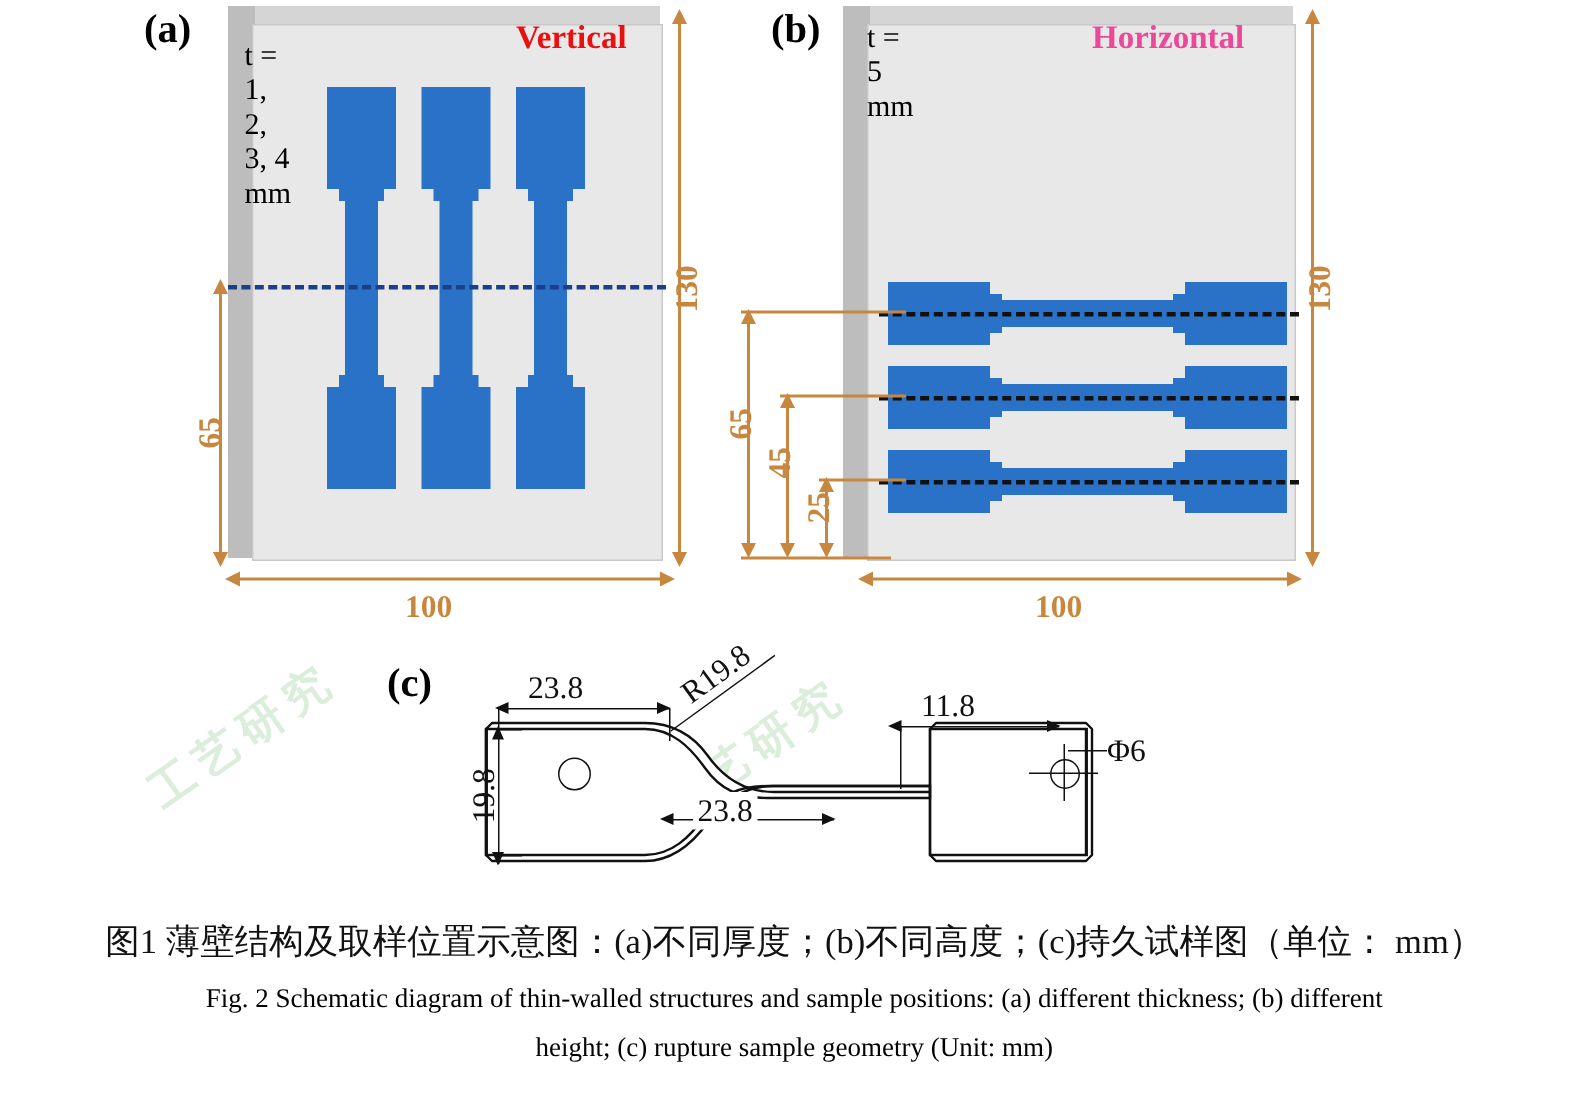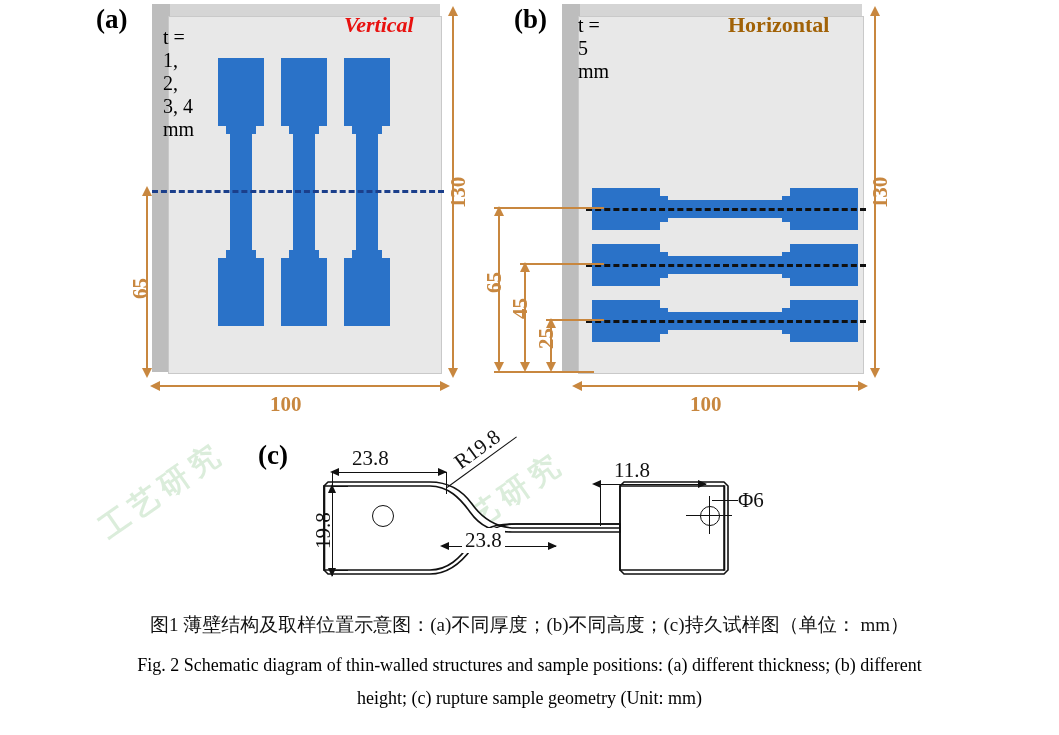--- a/index.html
+++ b/index.html
@@ -16,21 +16,21 @@
   
   .plate{position:absolute;background:#e8e8e8;border:1px solid #c9c9c9;}
   .plate-edge-left{position:absolute;background:#bdbdbd;}
   .plate-edge-top{position:absolute;background:#d5d5d5;}
 
   .spec{position:absolute;background:#2a72c8;}
 
   .label-ab{font-weight:bold;font-size:27px;color:#000;position:absolute;}
   .label-t{font-size:20px;color:#000;position:absolute;}
   .label-vert{position:absolute;font-weight:bold;font-size:22px;color:#e8110f;}
-  .label-horz{position:absolute;font-weight:bold;font-size:22px;color:#a16207;}
+  .label-horz{position:absolute;font-weight:bold;font-size:22px;color:#ec4899;}
 
   .dim-num{position:absolute;color:#c8873f;font-weight:bold;font-size:21px;}
   .dim-num.vert{transform:rotate(-90deg);transform-origin:center center;}
 
   .arrowline{position:absolute;background:#c8873f;}
   .arrowline.h{height:2px;}
   .arrowline.v{width:2px;}
   .ah{position:absolute;width:0;height:0;border-top:5px solid transparent;border-bottom:5px solid transparent;}
   .ah.left{border-right:10px solid #c8873f;}
   .ah.right{border-left:10px solid #c8873f;}
@@ -53,21 +53,21 @@
   .cah.right{border-left:9px solid #111;}
   .cav{position:absolute;width:0;height:0;border-left:4px solid transparent;border-right:4px solid transparent;}
   .cav.up{border-bottom:9px solid #111;}
   .cav.down{border-top:9px solid #111;}
   .hole{position:absolute;border:1.5px solid #111;border-radius:50%;background:#fff;}
 
   .wm{position:absolute;color:#cfe7cf;font-size:30px;font-weight:bold;opacity:.75;
       transform:rotate(-35deg);letter-spacing:6px;white-space:nowrap;pointer-events:none;}
 
   .caption{position:absolute;left:0;width:1059px;text-align:center;color:#111;}
-  .cap-cn{top:612px;font-size:19px;}
+  .cap-cn{top:612px;font-size:23px;}
   .cap-en{position:absolute;left:28px;width:1003px;text-align:center;font-size:18px;}
 </style>
 </head>
 <body>
 
 <div class="fig">
 
   <div class="wm" style="left:300px;top:60px;">工艺研究</div>
   <div class="wm" style="left:620px;top:60px;">工艺研究</div>
   <div class="wm" style="left:170px;top:290px;">工艺研究</div>
@@ -100,21 +100,21 @@
       <div class="spec" style="left:352px;top:120px;width:30px;height:14px;"></div>
       <div class="spec" style="left:356px;top:130px;width:22px;height:122px;"></div>
       <div class="spec" style="left:352px;top:250px;width:30px;height:14px;"></div>
       <div class="spec" style="left:344px;top:258px;width:46px;height:68px;"></div>
     </div>
 
     <div class="dashline" style="left:152px;top:190px;width:292px;"></div>
 
     <div class="label-ab" style="left:96px;top:4px;">(a)</div>
     <div class="label-t" style="left:163px;top:26px;">t = 1, 2, 3, 4 mm</div>
-    <div class="label-vert" style="left:344px;top:12px;font-style:italic;">Vertical</div>
+    <div class="label-vert" style="left:344px;top:12px;">Vertical</div>
 
     <div class="arrowline v" style="left:452px;top:14px;height:356px;"></div>
     <div class="av up" style="left:448px;top:6px;"></div>
     <div class="av down" style="left:448px;top:368px;"></div>
     <div class="dim-num vert" style="left:428px;top:180px;width:60px;text-align:center;">130</div>
 
     <div class="arrowline v" style="left:146px;top:194px;height:176px;"></div>
     <div class="av up" style="left:142px;top:186px;"></div>
     <div class="av down" style="left:142px;top:368px;"></div>
     <div class="dim-num vert" style="left:110px;top:276px;width:60px;text-align:center;">65</div>

